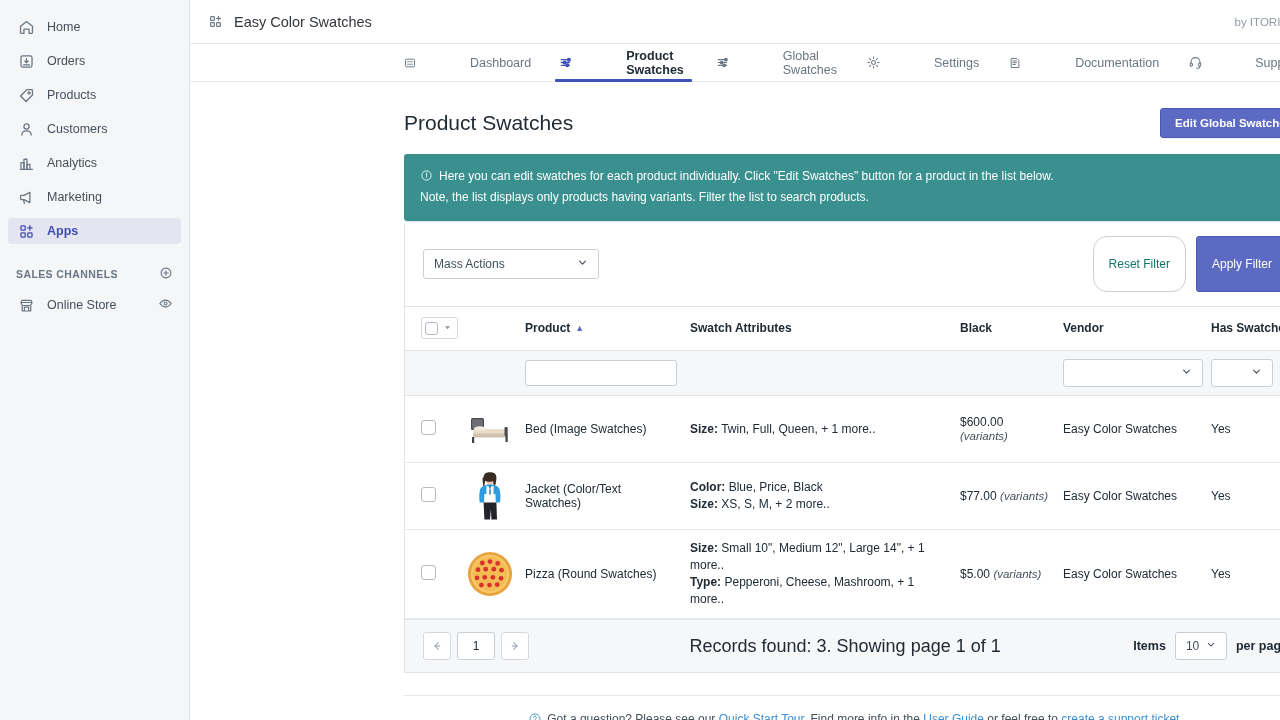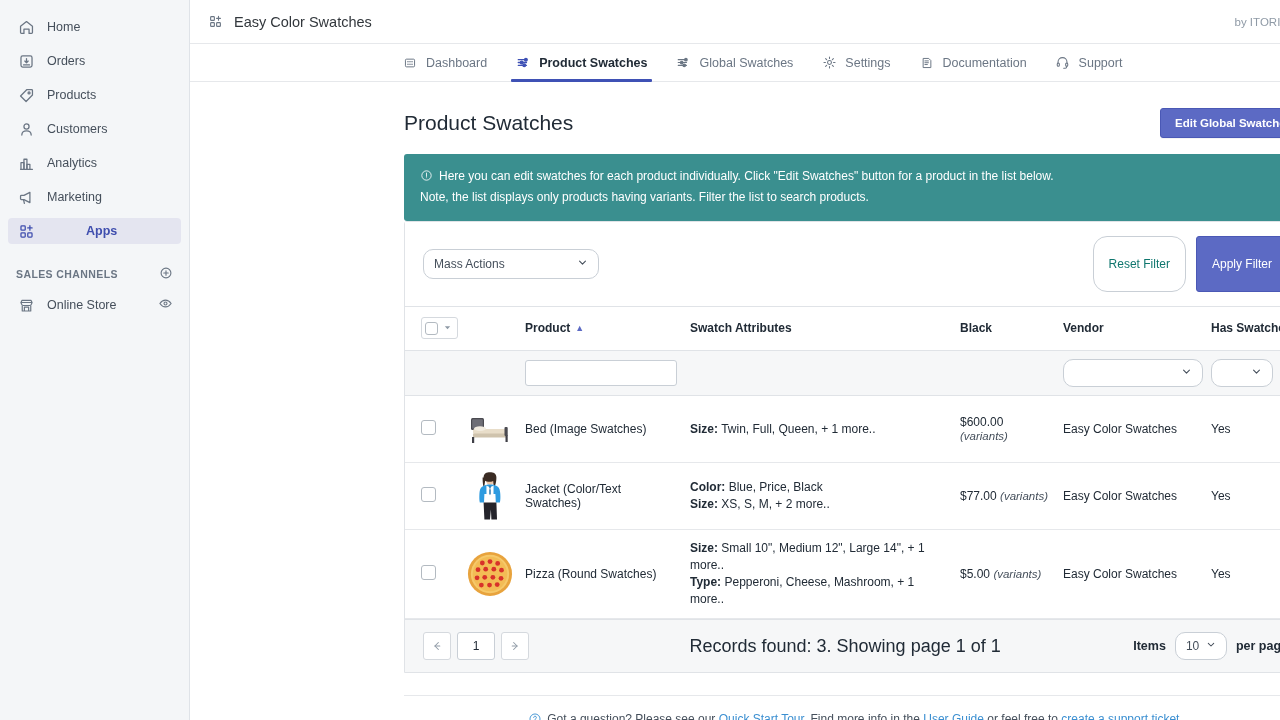--- a/index.html
+++ b/index.html
@@ -21,21 +21,21 @@
     padding-top: 14px;
   }
   .nav-item {
     display: flex; align-items: center;
     height: 26px; margin: 0 8px 0 8px; padding: 0 8px;
     border-radius: 4px;
     font-size: 12.5px; color: #454f5b;
     cursor: pointer;
   }
   .nav-item + .nav-item { margin-top: 8px; }
-  .nav-item.active { background: #e4e5f0; color: #3f4eae; font-weight: 600; gap: 39px; }
+  .nav-item.active { background: #e4e5f0; color: #3f4eae; font-weight: 600; }
   .nav-item .nav-ico { width: 20px; height: 18px; margin-right: 11px; display:flex; align-items:center; justify-content:center; }
   .nav-item .nav-ico svg { display:block; }
   .nav-label { line-height: 1; }
 
   .section-head {
     display: flex; align-items: center; justify-content: space-between;
     margin: 22px 16px 10px 16px;
     font-size: 10.5px; font-weight: 700; letter-spacing: .4px;
     color: #6b7684; text-transform: uppercase;
   }
@@ -65,21 +65,21 @@
     height: 38px; min-height: 38px;
     display: flex; align-items: stretch;
     padding-left: 212px;
     border-bottom: 1px solid #e6e8eb;
     background: #fff;
   }
   .tab {
     display: flex; align-items: center;
     padding: 0 14px 0 0; margin-right: 14px;
     font-size: 12.5px; color: #6b7684;
-    cursor: pointer; position: relative;
+    cursor: pointer; position: relative; gap: 44px;
   }
   .tab .t-ico { width: 16px; height: 16px; margin-right: 8px; display:flex; align-items:center; justify-content:center; }
   .tab.active { color: #212b36; font-weight: 600; }
   .tab.active:after {
     content:""; position:absolute; left:-4px; right:10px; bottom:-1px;
     height: 3px; background: #3f51b5; border-radius: 1px;
   }
 
   .content { flex: 1; overflow: hidden; padding: 0 0 0 0; }
   .inner { padding: 18px 20px 0 214px; }
@@ -113,21 +113,21 @@
   }
   .panel-top { border-top: 1px solid #e0e3e7; border-radius: 3px 3px 0 0; }
 
   .toolbar {
     display: flex; align-items: center;
     padding: 14px 18px; background: #fff;
     border-bottom: 1px solid #e0e3e7;
   }
   .select {
     position: relative;
-    border: 1px solid #c9cfd6; border-radius: 10px;
+    border: 1px solid #c9cfd6; border-radius: 3px;
     background: #fff; height: 30px;
     display: flex; align-items: center;
     padding: 0 30px 0 10px;
     font-size: 12px; color: #454f5b;
     cursor: pointer;
   }
   .select .cv { position: absolute; right: 9px; top: 50%; transform: translateY(-50%); }
   .mass-select { width: 176px; }
   .toolbar-right { margin-left: auto; display: flex; gap: 10px; }
   .btn-sec {

